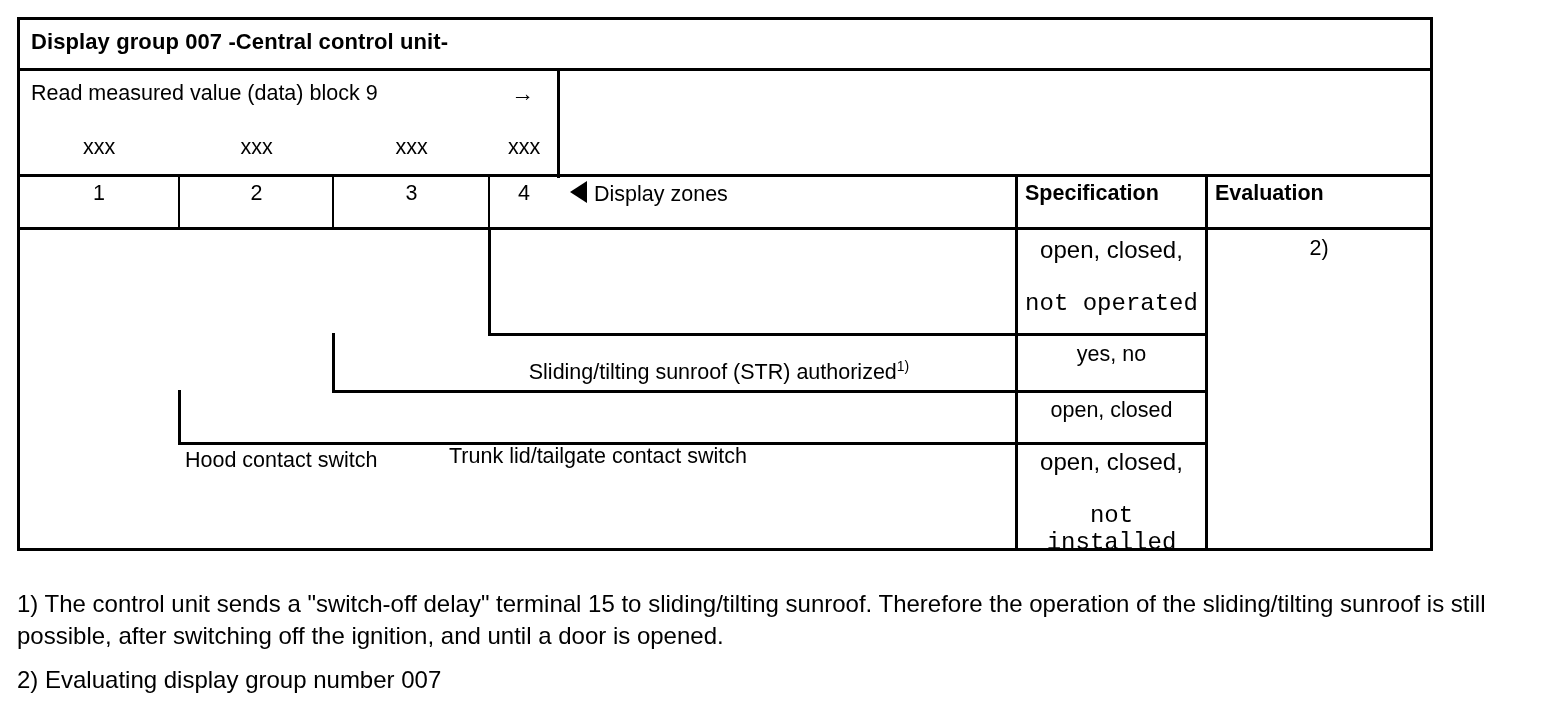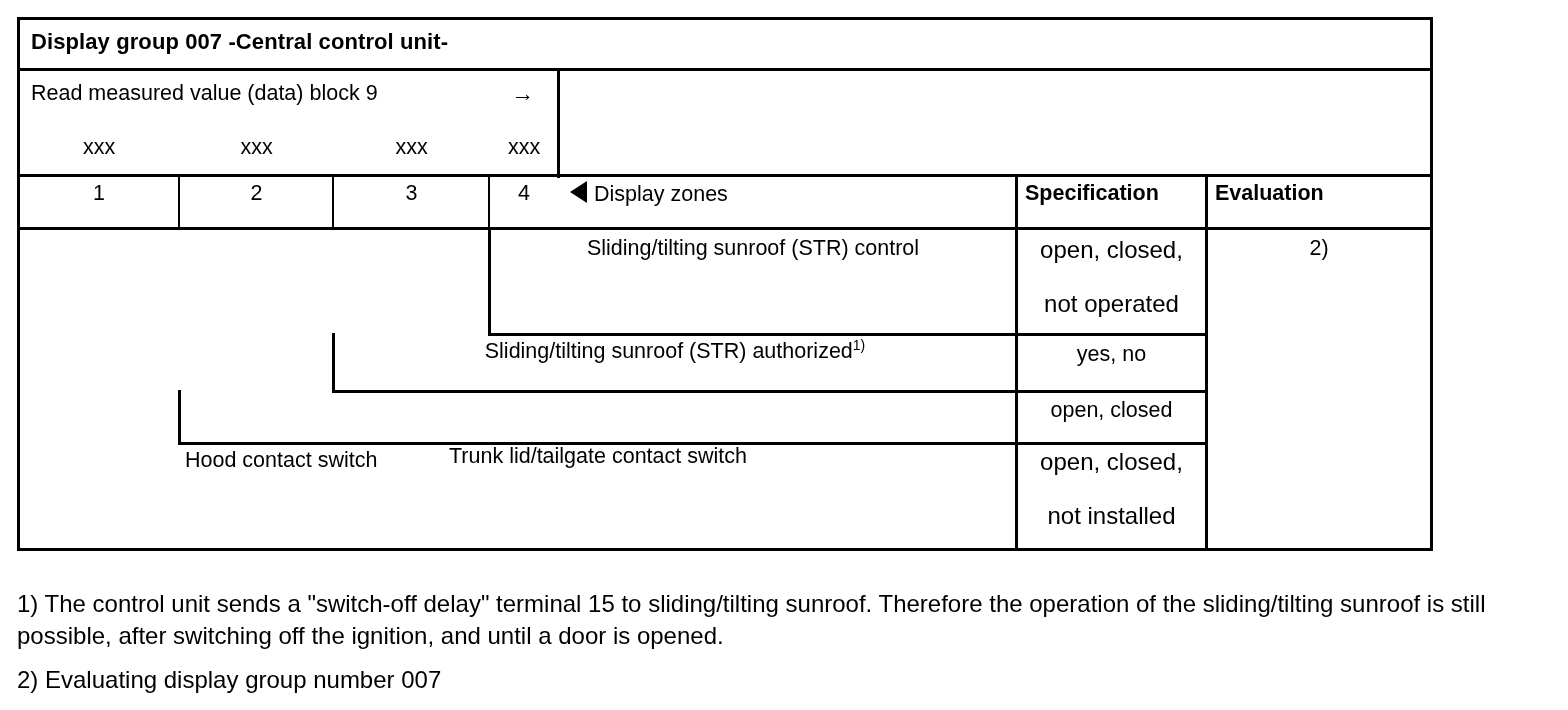--- a/index.html
+++ b/index.html
@@ -97,21 +97,21 @@
   }
   .note:last-child { margin-bottom: 12px; }
 
   
   .spec2 {
     position: absolute;
     text-align: center;
     font-size: 24px;
     line-height: 1.15;
   }
-  .spec2 .l2 { display: block; margin-top: 26px; }
+  .spec2 .l2 { display: block; margin-top: 26px; font-family: Liberation Mono, monospace; }
 </style>
 </head>
 <body>
 
 <div class="sheet">
 
   <div class="tbl">
 
     <div class="hline" style="left:0; top:0; width:1416px;"></div>
 
@@ -167,28 +167,27 @@
     </div>
 
     <div class="cell ctr" style="left:3px; top:164px; width:158px;">1</div>
     <div class="cell ctr" style="left:164px; top:164px; width:151px;">2</div>
     <div class="cell ctr" style="left:318px; top:164px; width:153px;">3</div>
     <div class="cell ctr" style="left:474px; top:164px; width:66px;">4</div>
 
     <div class="cell bold" style="left:1008px; top:164px;">Specification</div>
     <div class="cell bold" style="left:1198px; top:164px;">Evaluation</div>
 
-    <div class="cell ctr" style="left:474px; top:219px; width:524px;">Sliding/tilting sunroof (STR) control</div>
     <div class="spec2" style="left:1001px; top:219px; width:187px;">
       <span>open, closed,</span>
       <span class="l2">not operated</span>
     </div>
     <div class="cell ctr" style="left:1191px; top:219px; width:222px;">2)</div>
 
-    <div class="cell ctr" style="left:318px; top:322px; width:680px;">
+    <div class="cell ctr" style="left:318px; top:343px; width:680px;padding-left:44px;">
       <span>Sliding/tilting sunroof (STR) authorized</span><span class="sup">1)</span>
     </div>
     <div class="cell ctr" style="left:1001px; top:325px; width:187px;">yes, no</div>
 
     <div class="cell ctr" style="left:164px; top:381px; width:834px;margin-top:46px;">Trunk lid/tailgate contact switch</div>
     <div class="cell ctr" style="left:1001px; top:381px; width:187px;">open, closed</div>
 
     <div class="cell lft" style="left:168px; top:431px;">Hood contact switch</div>
     <div class="spec2" style="left:1001px; top:431px; width:187px;">
       <span>open, closed,</span>

